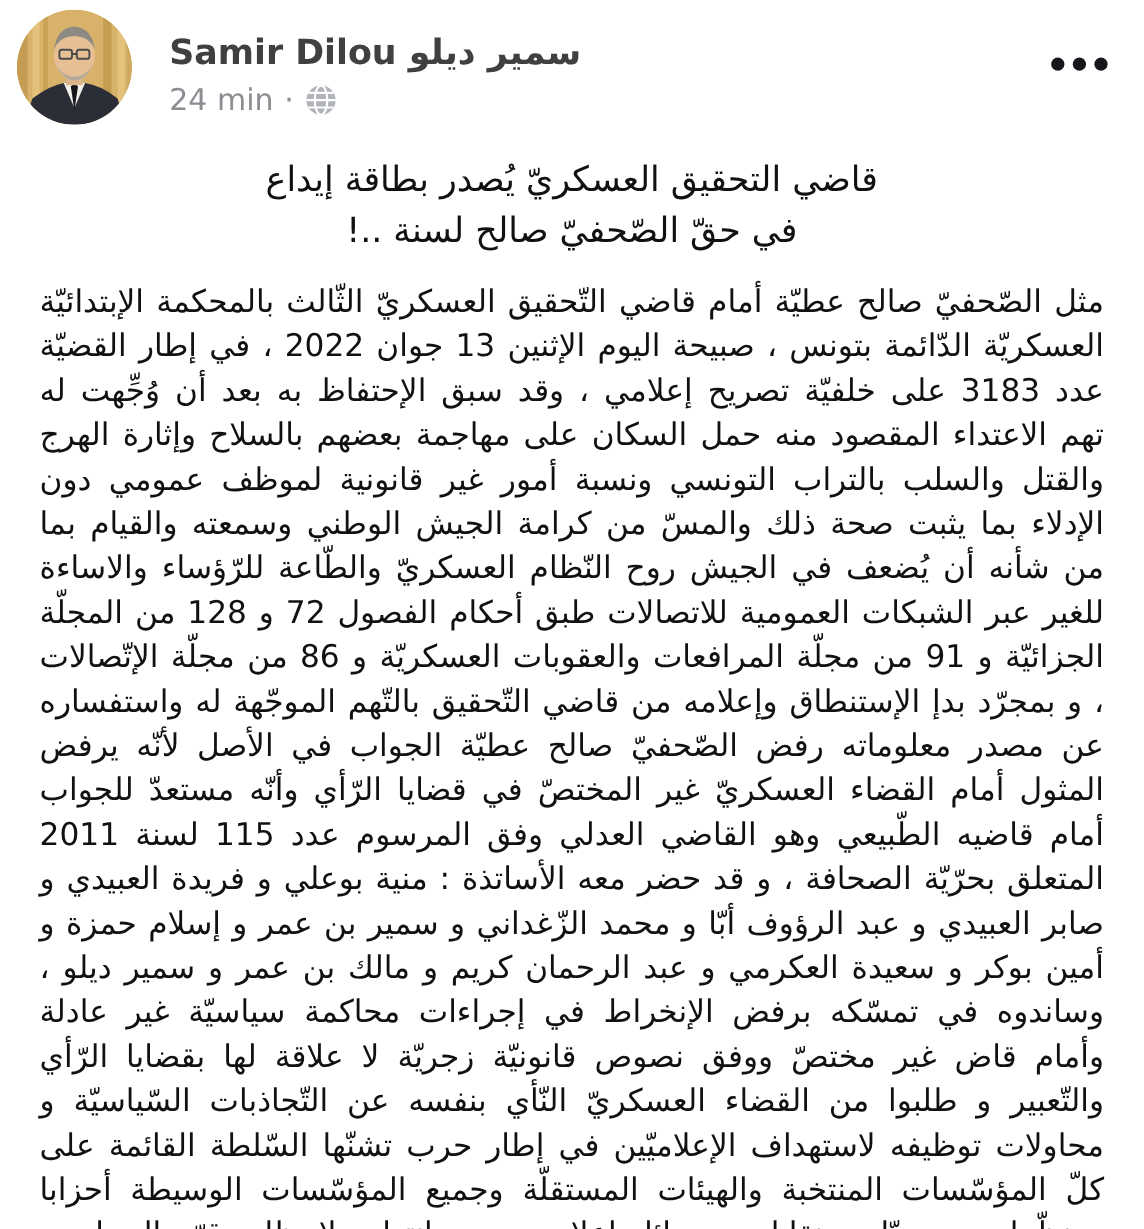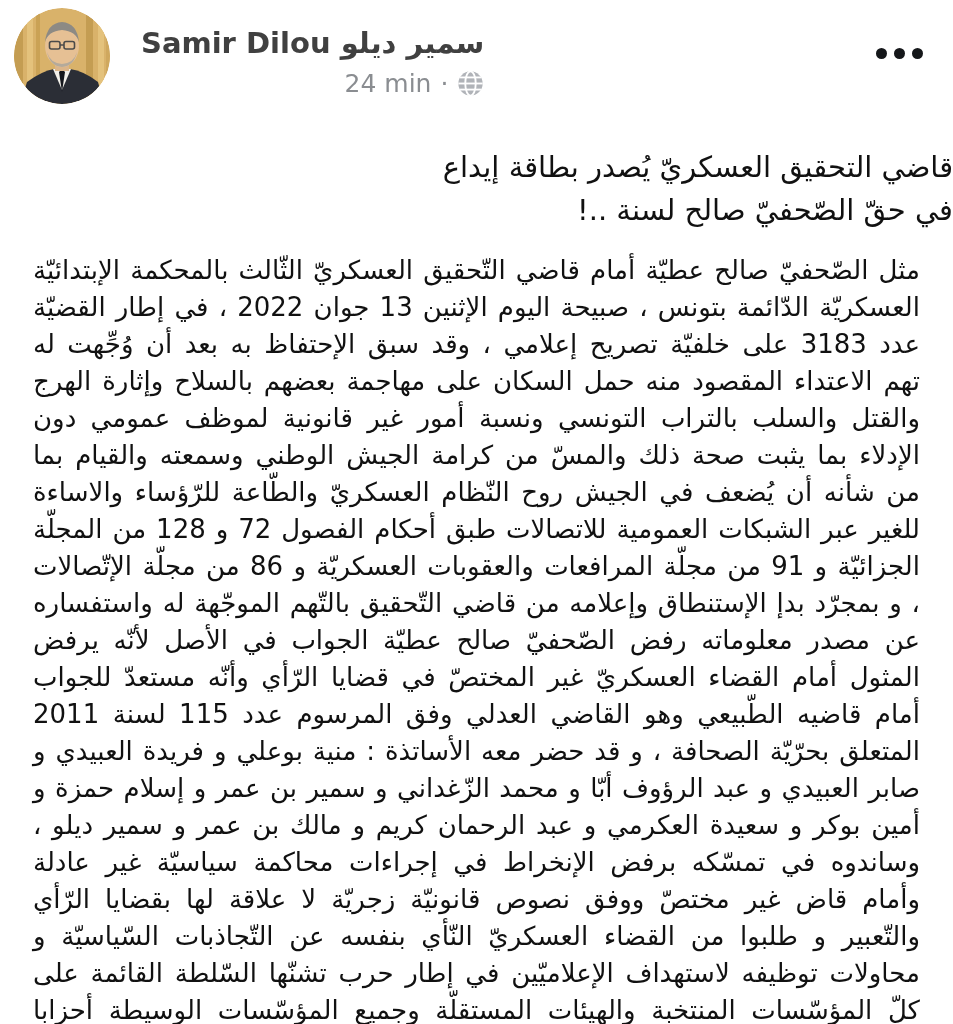--- a/index.html
+++ b/index.html
@@ -42,21 +42,20 @@
     direction: ltr;
     unicode-bidi: plaintext;
   }
   .meta-row {
     display: flex;
     align-items: center;
     gap: 9px;
     margin-top: 8px;
     color: #8a8d91;
     font-size: 25px;
-    justify-content: flex-end;
   }
   .meta-row .timestamp { cursor: pointer; }
   .globe-wrap { display: inline-flex; align-items: center; }
   .menu-btn {
     position: absolute;
     right: 26px;
     top: 44px;
     display: flex;
     gap: 7px;
     padding: 4px;
@@ -66,24 +65,25 @@
   }
   .menu-btn .dot {
     width: 11px;
     height: 11px;
     border-radius: 50%;
     background: #15171a;
   }
   
   .post-title {
     direction: rtl;
+    text-align: center;
     font-size: 29px;
     color: #111111;
     line-height: 43px;
-    margin-top: 42px;
+    margin-top: 24px;
   }
   .post-body {
     direction: rtl;
     text-align: justify;
     font-size: 26px;
     color: #111111;
     line-height: 37px;
     padding: 20px 33px 0 33px;
     word-spacing: 1px;
   }

